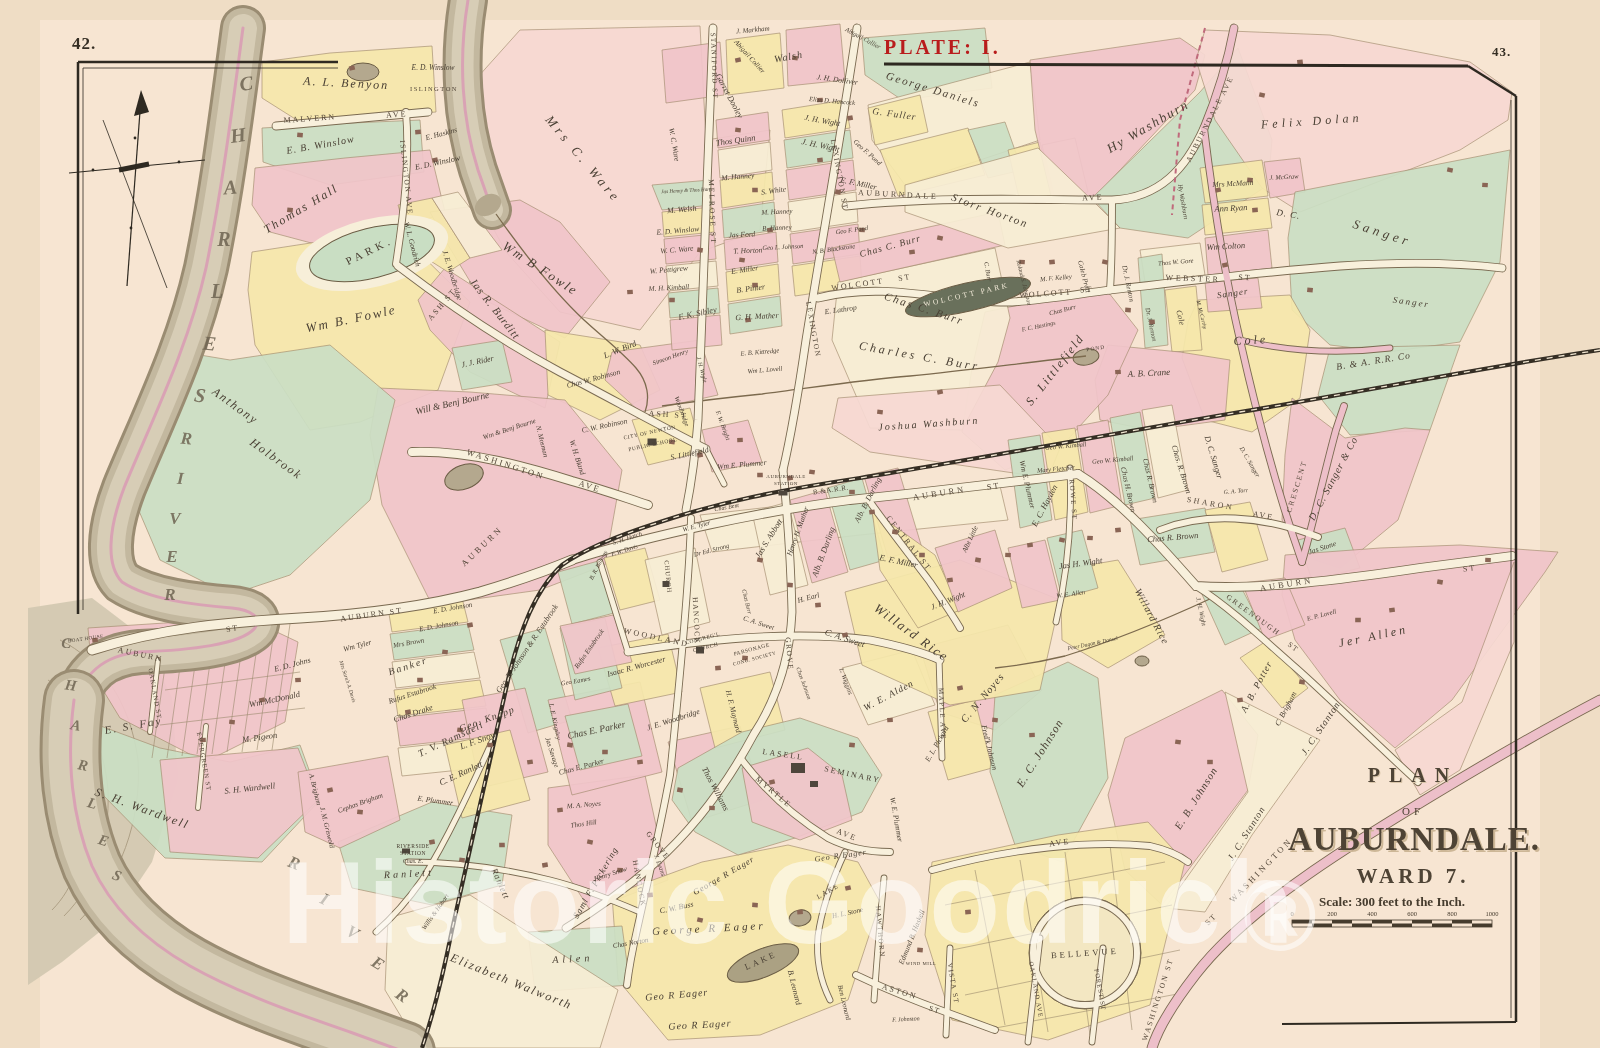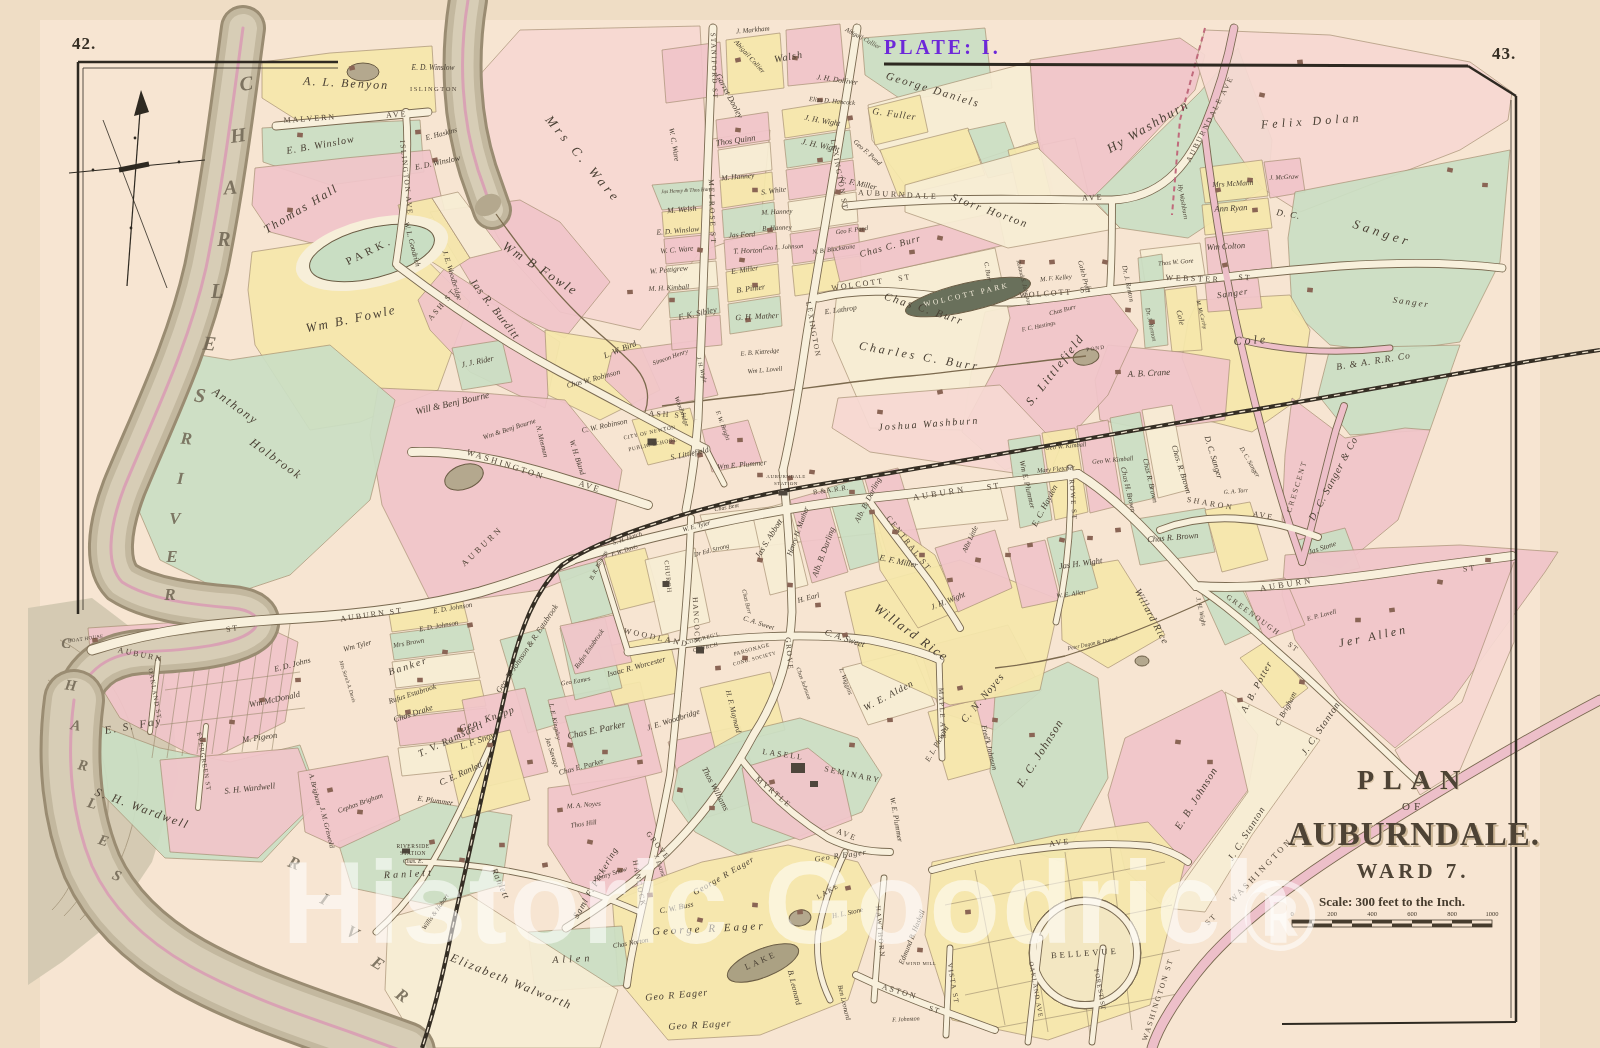--- a/index.html
+++ b/index.html
@@ -1,25 +1,25 @@
 <!DOCTYPE html>
 <html><head>
 <meta charset="utf-8">
 <style>
   html,body{margin:0;padding:0;}
   body{width:1600px;height:1048px;position:relative;overflow:hidden;
        background:#efddc5;font-family:"Liberation Serif",serif;}
   #map-svg{position:absolute;left:0;top:0;}
   .furniture{position:absolute;color:#352e24;z-index:5;}
   #pg-left{left:72px;top:34px;font-size:17px;font-weight:bold;letter-spacing:1px;}
-  #pg-right{left:1492px;top:44px;font-size:17px;font-weight:bold;letter-spacing:1px;text-align:center;}
-  #plate{left:884px;top:36px;font-size:20px;font-weight:bold;letter-spacing:3px;color:#6d28d9;}
+  #pg-right{left:1492px;top:44px;font-size:13px;font-weight:bold;letter-spacing:1px;text-align:center;}
+  #plate{left:884px;top:36px;font-size:20px;font-weight:bold;letter-spacing:3px;color:#b91c1c;}
   #title-block{left:1288px;top:764px;width:250px;text-align:center;color:#4e4335;z-index:5;}
-  #title-plan{font-size:28px;letter-spacing:9px;font-weight:bold;text-shadow:1px 1px 0 #d8c4a8;}
-  #title-of{font-size:11px;letter-spacing:4px;margin-top:4px;}
+  #title-plan{font-size:20px;letter-spacing:9px;font-weight:bold;text-shadow:1px 1px 0 #d8c4a8;}
+  #title-of{font-size:11px;letter-spacing:4px;margin-top:18px;}
   #title-name{font-size:33px;font-weight:bold;letter-spacing:1px;margin-top:4px;
               text-shadow:2px 2px 0 #cdb797;}
   #title-ward{font-size:21px;font-weight:bold;letter-spacing:4px;margin-top:6px;}
   #watermark{position:absolute;left:282px;top:836px;z-index:9;pointer-events:none;
              font-family:"Liberation Sans",sans-serif;font-weight:bold;font-size:116px;
              color:rgba(255,255,255,0.55);white-space:nowrap;letter-spacing:2px;}
   #watermark-reg{position:absolute;left:1243px;top:858px;z-index:9;pointer-events:none;
              font-family:"Liberation Sans",sans-serif;font-weight:bold;font-size:100px;
              color:rgba(255,255,255,0.55);}
 </style>

